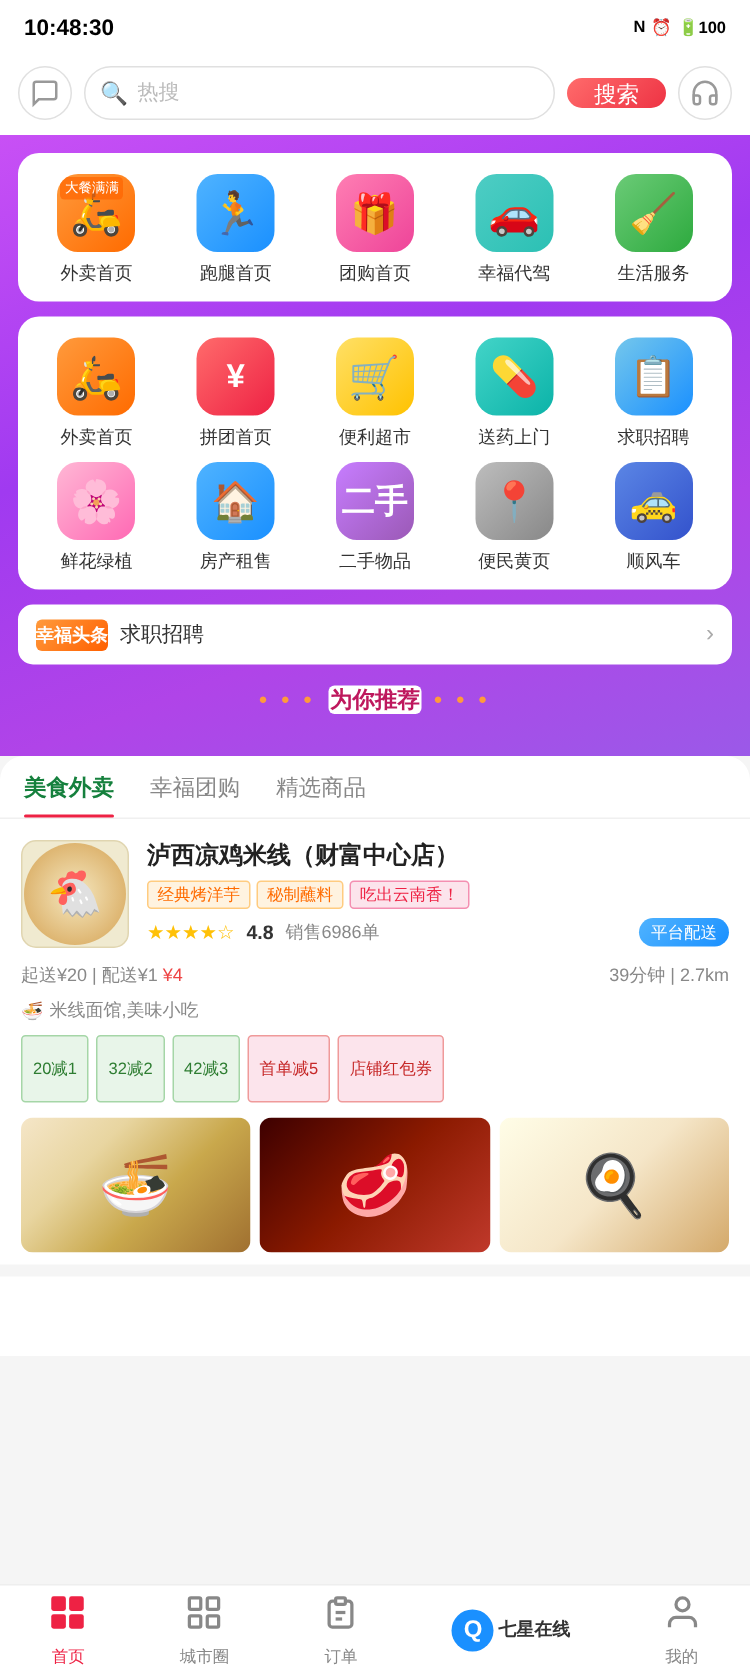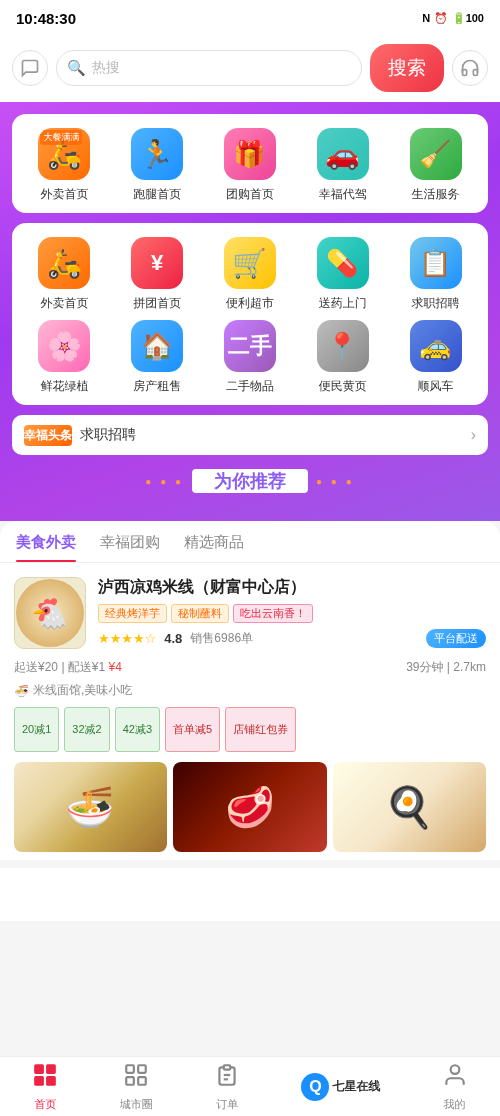--- a/index.html
+++ b/index.html
@@ -55,22 +55,22 @@
       background: white;
     }
     .search-bar .search-icon { color: #aaa; font-size: 15px; }
     .search-bar .placeholder { color: #bbb; font-size: 14px; flex: 1; }
     .search-btn {
       background: linear-gradient(135deg, #ff6b6b, #ee3344);
       color: white;
       border: none;
       border-radius: 18px;
       padding: 2px 18px;
-      height: 48px;
-      font-size: 19px;
+      height: 20px;
+      font-size: 15px;
       font-weight: 500;
       cursor: pointer;
     }
     .header-person-icon {
       width: 36px; height: 36px;
       border: 1.5px solid #e0e0e0;
       border-radius: 50%;
       display: flex; align-items: center; justify-content: center;
       font-size: 18px;
       color: #888;
@@ -164,25 +164,25 @@
     .rec-title {
       text-align: center;
       padding: 4px 0 10px;
       display: flex;
       align-items: center;
       justify-content: center;
       gap: 8px;
     }
     .rec-title .dots { color: #ff9a3c; font-size: 10px; letter-spacing: 3px; }
     .rec-title .text {
-      font-size: 18px;
+      font-size: 15px;
       font-weight: 700;
-      color: #8b5cf6;
-      background: white;
-      padding: 0 22px;
+      color: #be185d;
+      background: white;
+      padding: 0 1px;
       border-radius: 4px;
     }
 
     
     .content-section {
       background: white;
       border-radius: 16px 16px 0 0;
       margin-top: 0;
       padding: 0;
       min-height: 400px;
@@ -196,21 +196,21 @@
       border-bottom: 1px solid #f0f0f0;
     }
     .tab {
       font-size: 15px;
       color: #888;
       padding-bottom: 10px;
       cursor: pointer;
       position: relative;
     }
     .tab.active {
-      color: #8b5cf6;
+      color: #15803d;
       font-weight: 700;
     }
     .tab.active::after {
       content: '';
       position: absolute;
       bottom: 0; left: 0; right: 0;
       height: 2px;
       background: #ee2244;
       border-radius: 2px;
     }

